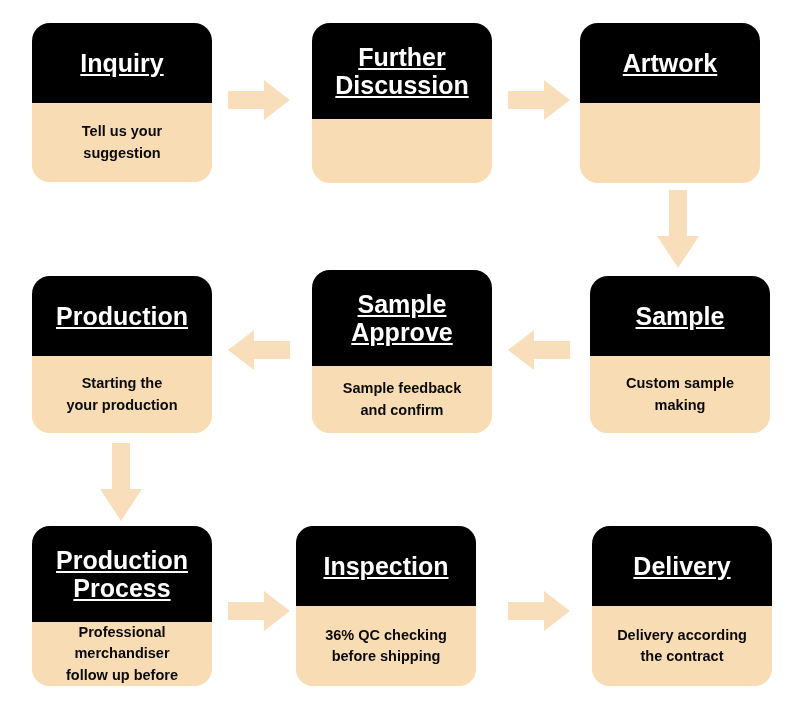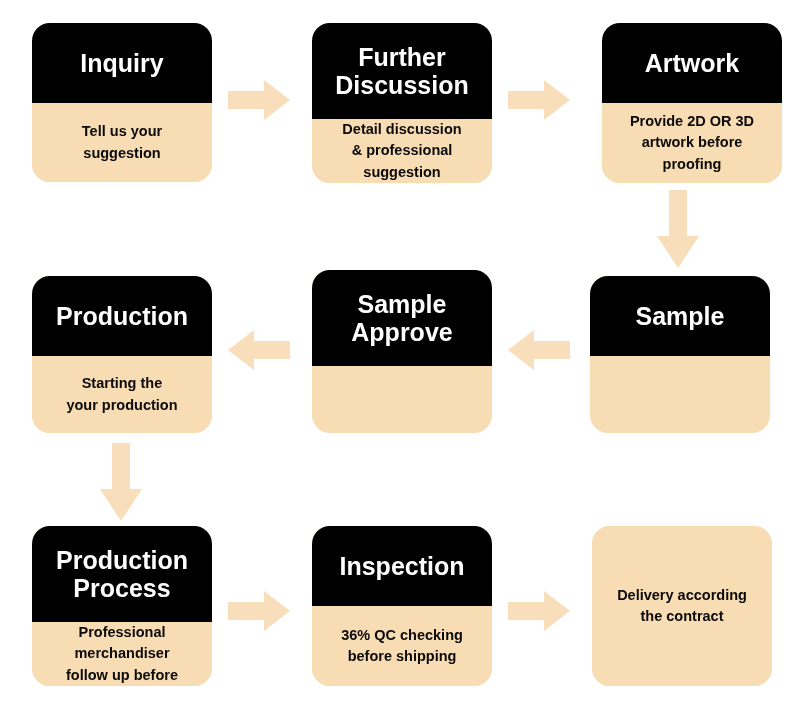--- a/index.html
+++ b/index.html
@@ -38,20 +38,21 @@
     font-size: 25px;
     font-weight: bold;
     line-height: 1.14;
     text-align: center;
     display: flex;
     align-items: center;
     justify-content: center;
     box-sizing: border-box;
     padding: 0 20px;
     white-space: pre-line;
+    text-decoration: underline;
   }
   .step-body {
     background: #f8dcb4;
     color: #0a0a0a;
     font-size: 14.5px;
     font-weight: bold;
     line-height: 1.45;
     text-align: center;
     display: flex;
     align-items: center;
@@ -86,62 +87,61 @@
 
   <div class="step-card h-one card-r1" style="left:32px; top:23px;">
     <div class="step-header">Inquiry</div>
     <div class="step-body">Tell us your
 suggestion</div>
   </div>
 
   <div class="step-card h-two card-r1b" style="left:312px; top:23px;">
     <div class="step-header">Further
 Discussion</div>
-    <div class="step-body">Detail discussion
-&amp; professional
-suggestion</div>
   </div>
 
-  <div class="step-card h-one card-r1b" style="left:602px; top:23px;">
+  <div class="step-card h-one card-r1b" style="left:580px; top:23px;">
     <div class="step-header">Artwork</div>
-    <div class="step-body">Provide 2D OR 3D
-artwork before
-proofing</div>
   </div>
 
   <div class="step-card h-one card-r2" style="left:32px; top:276px;">
     <div class="step-header">Production</div>
     <div class="step-body">Starting the
 your production</div>
   </div>
 
   <div class="step-card h-two card-r2b" style="left:312px; top:270px;">
     <div class="step-header">Sample
 Approve</div>
+    <div class="step-body">Sample feedback
+and confirm</div>
   </div>
 
   <div class="step-card h-one card-r2" style="left:590px; top:276px;">
     <div class="step-header">Sample</div>
+    <div class="step-body">Custom sample
+making</div>
   </div>
 
   <div class="step-card h-two card-r3" style="left:32px; top:526px;">
     <div class="step-header">Production
 Process</div>
     <div class="step-body">Professional
 merchandiser
 follow up before</div>
   </div>
 
-  <div class="step-card h-one card-r3" style="left:312px; top:526px;">
+  <div class="step-card h-one card-r3" style="left:296px; top:526px;border-radius:17px;">
     <div class="step-header">Inspection</div>
     <div class="step-body">36% QC checking
 before shipping</div>
   </div>
 
   <div class="step-card h-one card-r3" style="left:592px; top:526px;">
+    <div class="step-header">Delivery</div>
     <div class="step-body">Delivery according
 the contract</div>
   </div>
 
   <div class="arrow" style="left:228px; top:78px;">
     <svg width="62" height="44" viewBox="0 0 62 44" aria-hidden="true">
       <polygon points="0,13 36,13 36,2 62,22 36,42 36,31 0,31" fill="#f9debb"></polygon>
     </svg>
   </div>
 

